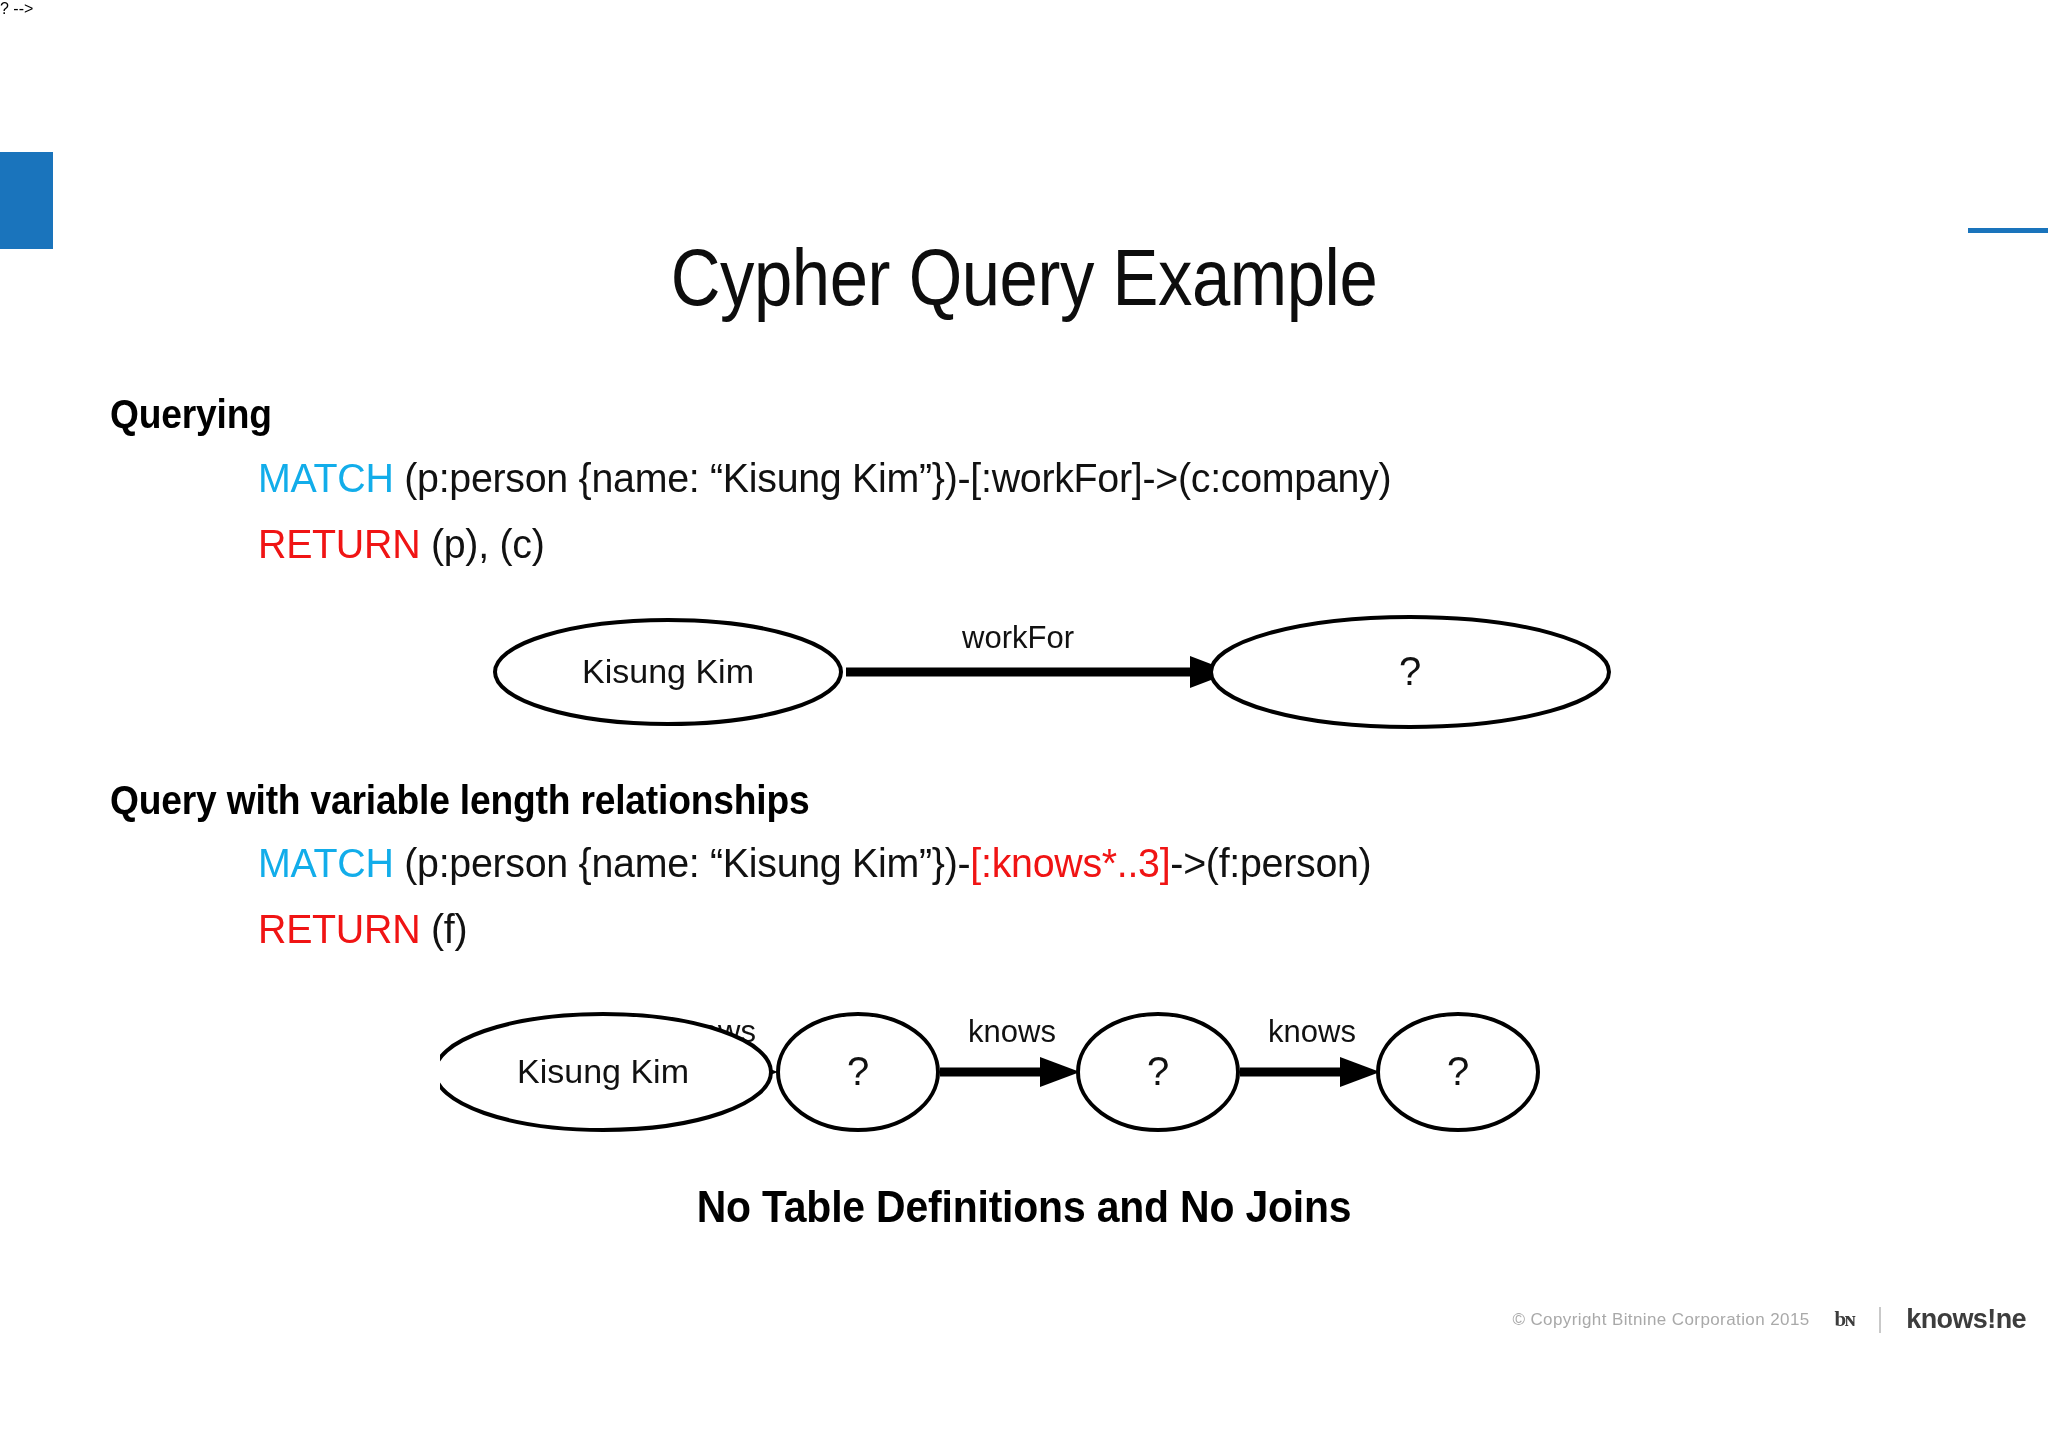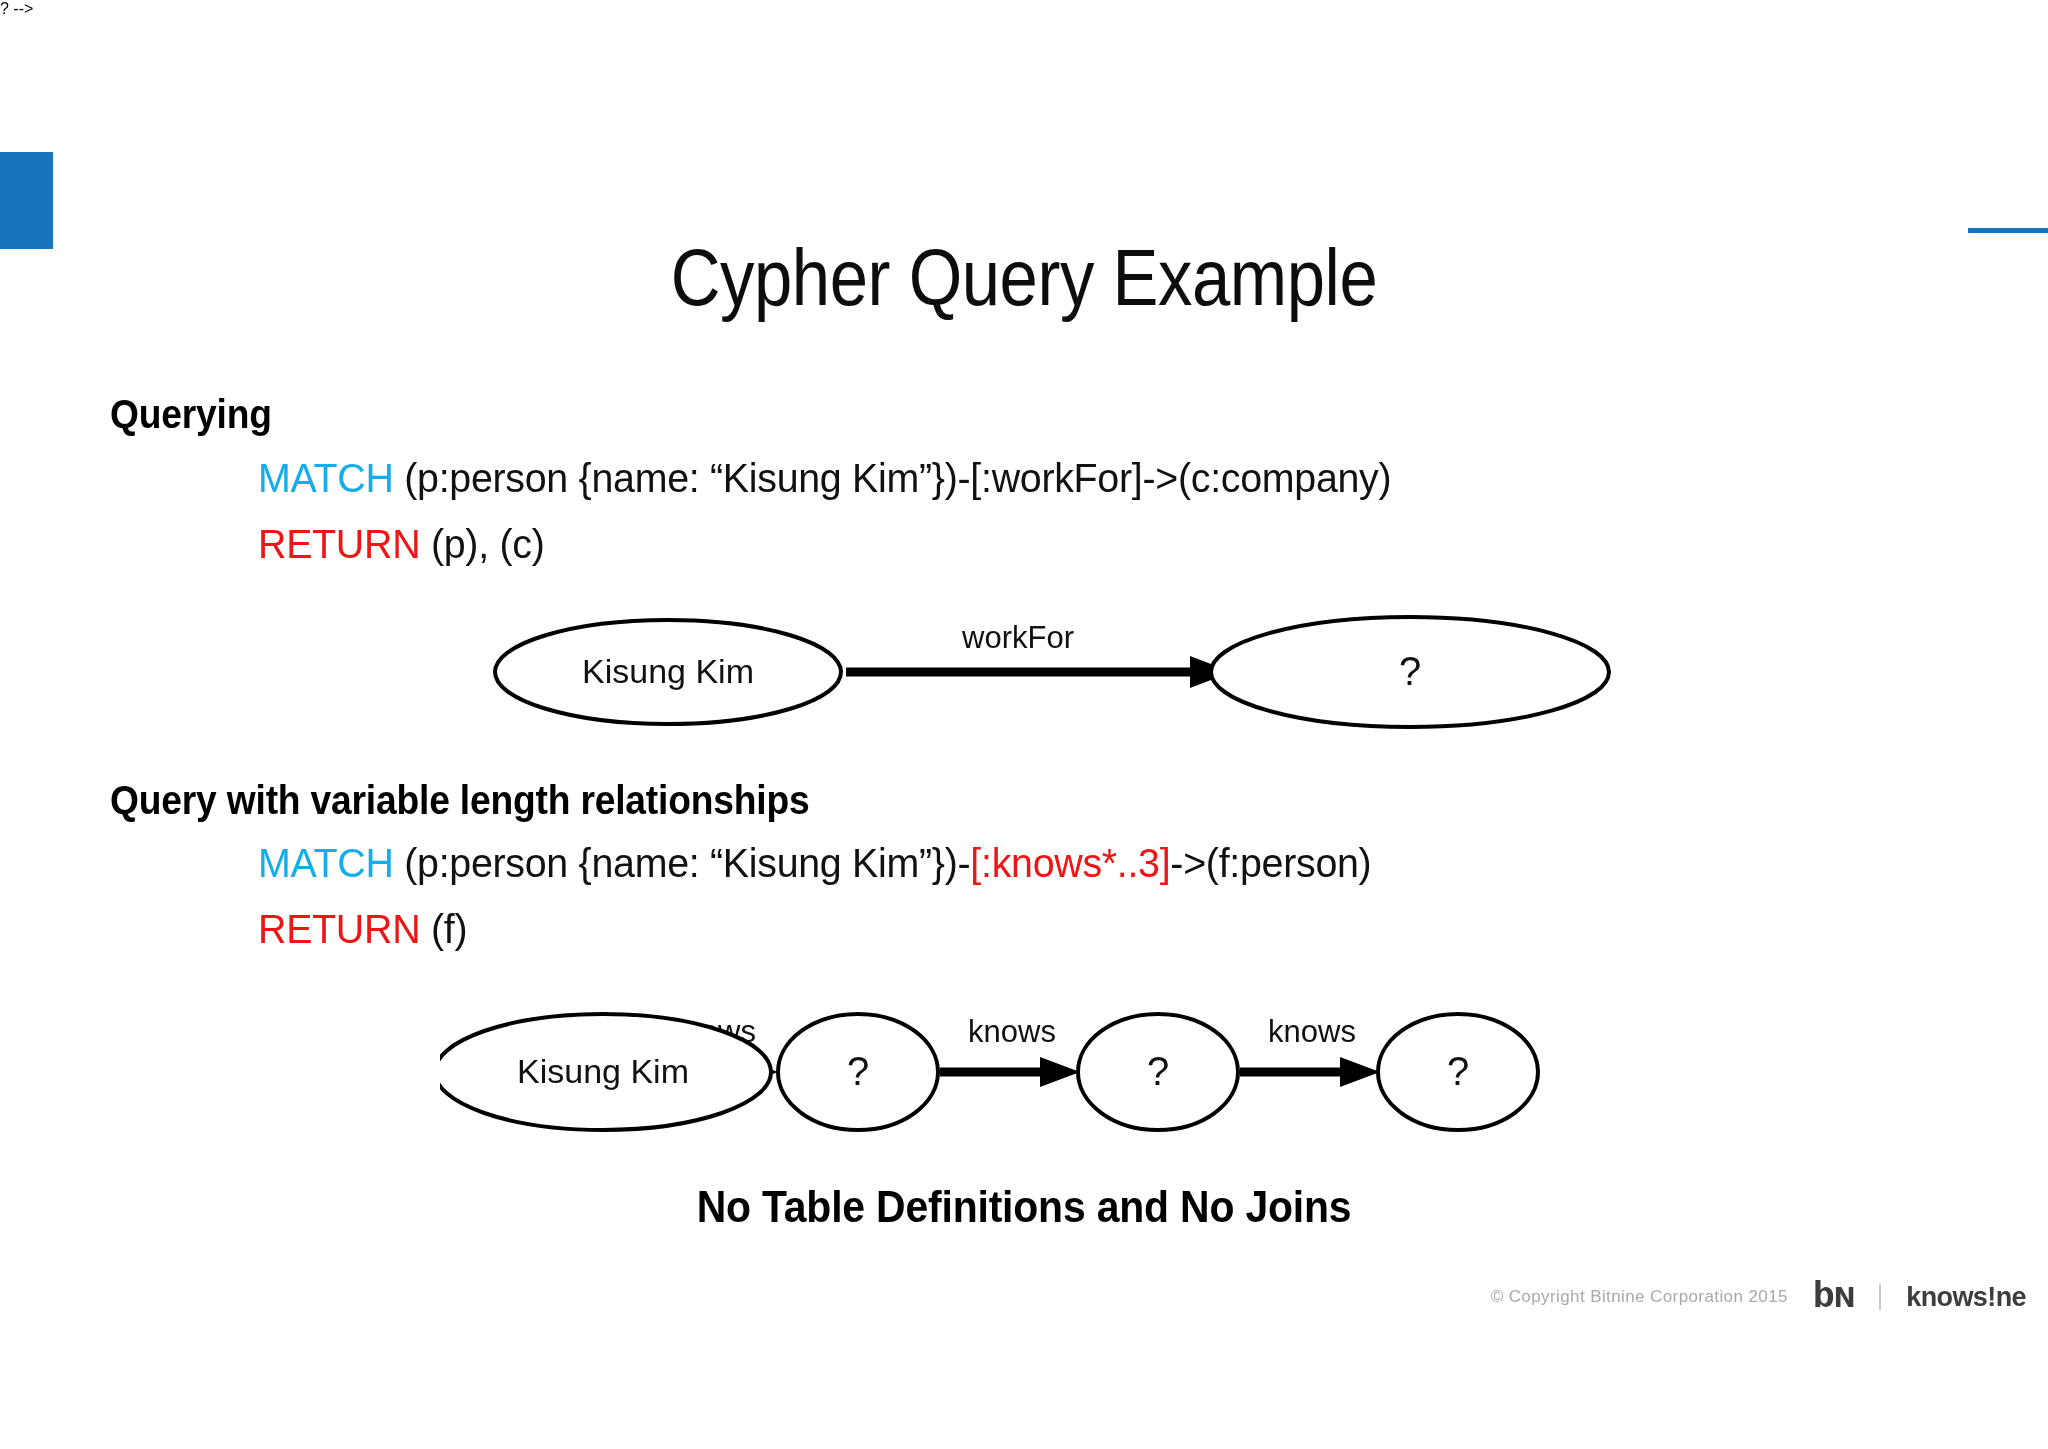--- a/index.html
+++ b/index.html
@@ -70,36 +70,36 @@
   .tagline{
     position:absolute;left:0;top:1182px;width:2048px;
     text-align:center;
     font-size:44px;font-weight:bold;color:#000;
     letter-spacing:-0.2px;
     transform:scaleX(0.93);transform-origin:50% 50%;
   }
 
   
   .footer{
-    position:absolute;right:22px;top:1276px;
+    position:absolute;right:22px;top:1304px;
     display:flex;align-items:center;gap:25px;
     color:#a8a8a8;
   }
   .footer-copy{
     font-size:17px;letter-spacing:0.4px;
     color:#a9a9a9;white-space:nowrap;
     font-family:"Liberation Sans", sans-serif;
   }
   .footer-divider{
     width:2px;height:26px;background:#c9c9c9;
   }
   .footer-mark{
-    font-size:37px;font-weight:bold;color:#3d3d3d;
+    font-size:21px;font-weight:bold;color:#3d3d3d;
     letter-spacing:-1.5px;
-    font-family:Liberation Mono, monospace;
+    font-family:Liberation Serif, serif;
   }
   .footer-brand{
     font-size:27px;font-weight:bold;color:#3d3d3d;
     letter-spacing:-0.6px;
     font-family:"Liberation Sans", sans-serif;
   }
 </style>
 </head>
 <body>
 

